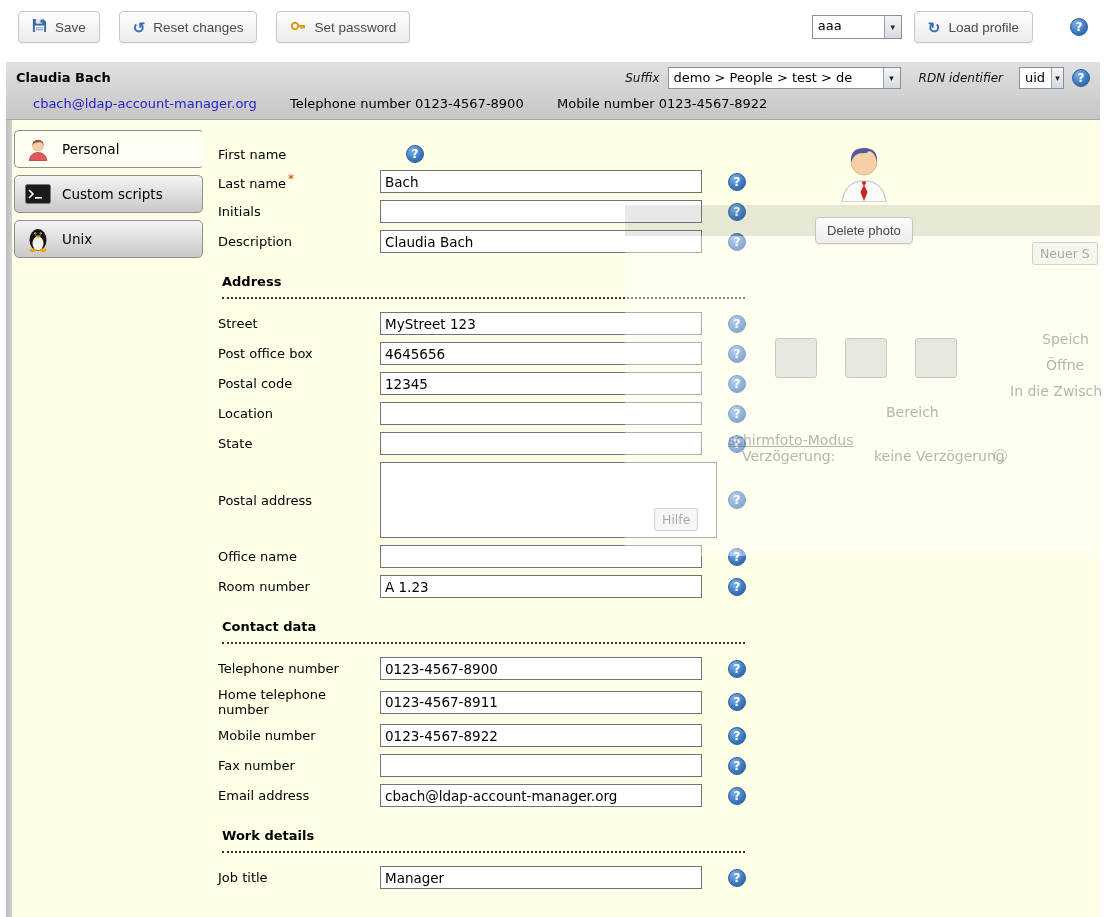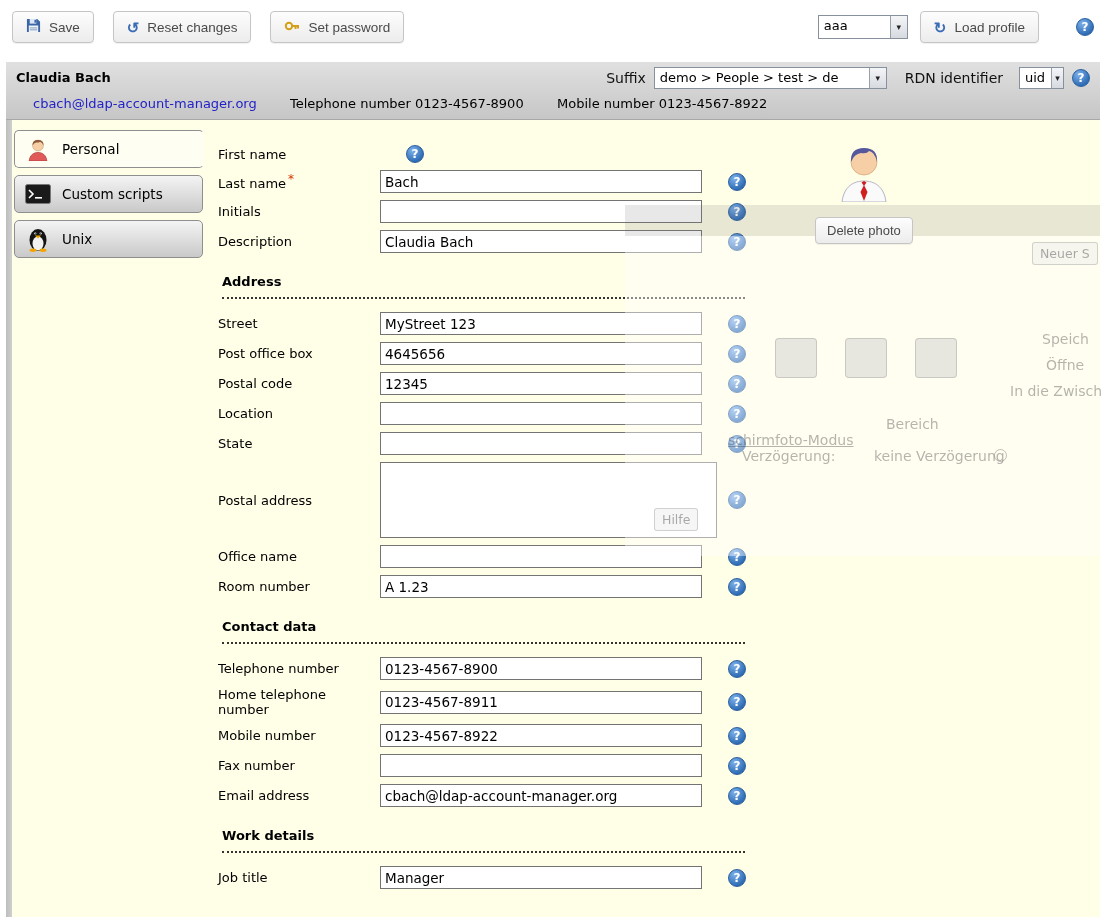--- a/index.html
+++ b/index.html
@@ -9,21 +9,21 @@
     font-size: 13px;
     color: #000;
     background: #fff;
     position: relative;
     overflow: hidden;
   }
 
   
   .toolbar {
     position: absolute; left: 0; top: 0; width: 1106px; height: 54px;
-    display: flex; align-items: center; padding: 0 12px;
+    display: flex; align-items: center; padding: 0 18px;
     background: #fff;
   }
   .btn {
     display: inline-flex; align-items: center; gap: 8px;
     height: 32px; padding: 0 13px;
     border: 1px solid #c5c5c5; border-radius: 4px;
     background: linear-gradient(#fdfdfd, #ececec);
     color: #4a4a4a; font-size: 13.5px; cursor: pointer;
     box-shadow: 0 1px 1px rgba(0,0,0,0.06);
     white-space: nowrap;
@@ -64,21 +64,21 @@
   }
 
   .account-header {
     background: linear-gradient(#e0e0e0, #c6c6c6);
     border-bottom: 1px solid #a8a8a8;
     height: 58px;
   }
   .header-row1 { display: flex; align-items: center; height: 31px; padding: 0 10px; }
   .header-title { font-weight: bold; font-size: 13px; }
   .header-right { margin-left: auto; display: flex; align-items: center; gap: 8px; }
-  .header-label { font-size: 14px; color: #111; }
+  .header-label { font-size: 12px; color: #111; font-style: italic; }
   .suffix-combo { width: 233px; }
   .suffix-combo .combo-text { flex: 1; overflow: hidden; }
   .rdn-combo { width: 45px; margin-left: 8px; }
   .rdn-combo .combo-text { flex: 1; }
   .header-row2 { position: relative; height: 26px; font-size: 13px; }
   .header-row2 span { position: absolute; top: 3px; white-space: nowrap; }
   .h2-email { left: 27px; color: #2222c8; cursor: pointer; }
   .h2-tel { left: 284px; }
   .h2-mobile { left: 551px; }
 
@@ -147,21 +147,21 @@
   .ghost-circle { width: 13px; height: 13px; border-radius: 50%; border: 1px solid rgba(100,100,100,0.4); }
 
   .g-new { left: 1026px; top: 122px; }
   .g-save { left: 1036px; top: 211px; }
   .g-open { left: 1040px; top: 237px; }
   .g-copy { left: 1004px; top: 263px; }
   .g-sq1 { left: 769px; top: 218px; }
   .g-sq2 { left: 839px; top: 218px; }
   .g-sq3 { left: 909px; top: 218px; }
   .g-mode { left: 722px; top: 312px; text-decoration: underline; }
-  .g-area { left: 880px; top: 296px; }
+  .g-area { left: 880px; top: 284px; }
   .g-delay-l { left: 736px; top: 328px; }
   .g-delay-v { left: 868px; top: 328px; }
   .g-radio { left: 988px; top: 329px; }
   .g-help { left: 648px; top: 388px; }
 </style>
 </head>
 <body>
 
 <div class="toolbar">
   <button class="btn">

